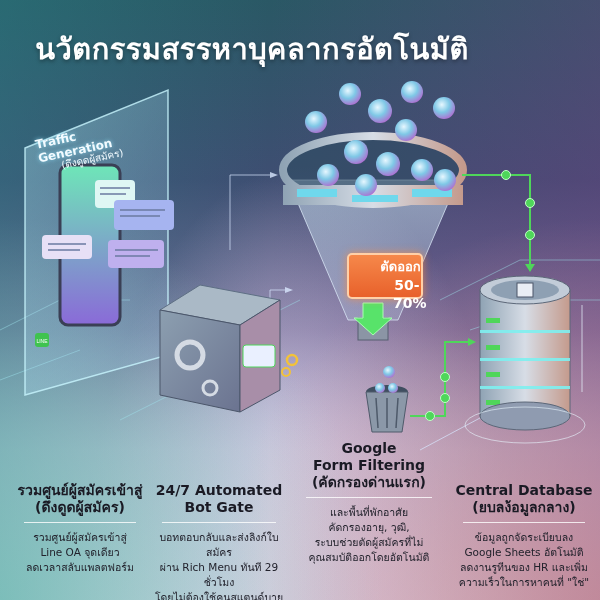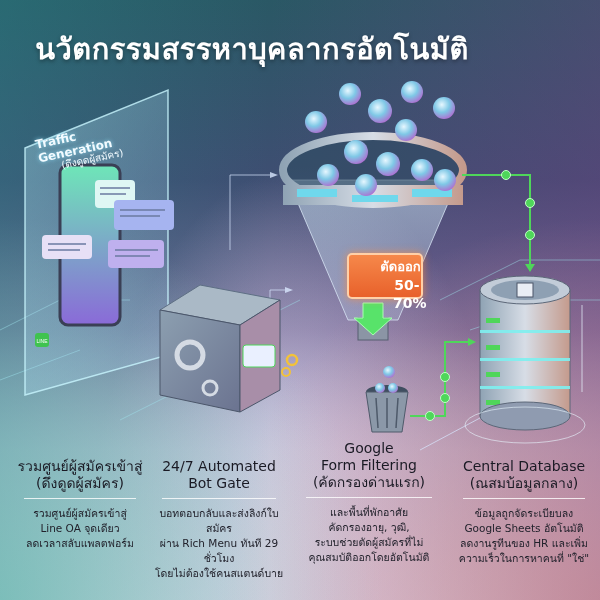--- a/index.html
+++ b/index.html
@@ -39,23 +39,23 @@
   .badge {
     position: absolute; left: 347px; top: 253px; width: 76px; height: 46px;
     background: linear-gradient(180deg, #f6884a, #e8612b);
     border: 2px solid #ffd0a8; border-radius: 5px;
     color: #fff; text-align: center; font-weight: bold;
     box-shadow: 0 0 8px rgba(255,140,60,0.7);
   }
   .badge .b1 { font-size: 13px; line-height: 18px; margin-top: 3px; padding-left: 31px; }
   .badge .b2 { font-size: 14px; line-height: 18px; padding-left: 44px; }
   .col {
-    position: absolute; top: 458px; text-align: center; color: #1a1a24;
-  }
-  .col .h { font-size: 14px; font-weight: normal; line-height: 17px; }
+    position: absolute; top: 482px; text-align: center; color: #1a1a24;
+  }
+  .col .h { font-size: 14px; font-weight: bold; line-height: 17px; }
   .col .rule { height: 1px; background: rgba(255,255,255,0.8); margin: 6px auto 7px; width: 80%; }
   .col .d { font-size: 10.5px; line-height: 15px; color: #22222c; }
   .c1 { left: 10px; width: 140px; }
   .c2 { left: 148px; width: 142px; }
   .c3 { left: 290px; width: 158px; top: 440px; }
   .c4 { left: 448px; width: 152px; }
 </style>
 </head>
 <body>
 
@@ -245,19 +245,19 @@
   <div class="h">(คัดกรองด่านแรก)</div>
   <div class="rule"></div>
   <div class="d">และพื้นที่พักอาศัย</div>
   <div class="d">คัดกรองอายุ, วุฒิ,</div>
   <div class="d">ระบบช่วยตัดผู้สมัครที่ไม่</div>
   <div class="d">คุณสมบัติออกโดยอัตโนมัติ</div>
 </div>
 
 <div class="col c4">
   <div class="h">Central Database</div>
-  <div class="h">(ณสมบ้อมูลกลาง)</div>
+  <div class="h">(ยบลง้อมูลกลาง)</div>
   <div class="rule"></div>
   <div class="d">ข้อมูลถูกจัดระเบียบลง</div>
   <div class="d">Google Sheets อัตโนมัติ</div>
   <div class="d">ลดงานรูทีนของ HR และเพิ่ม</div>
   <div class="d">ความเร็วในการหาคนที่ "ใช่"</div>
 </div>
 
 </body></html>

